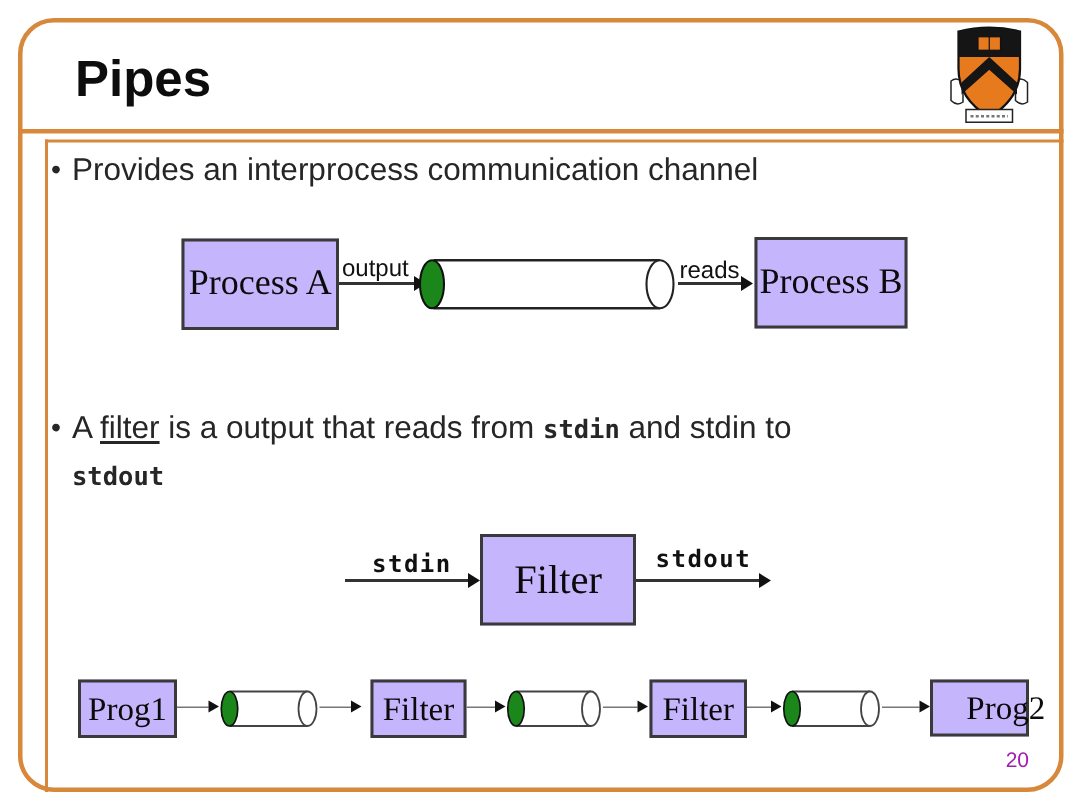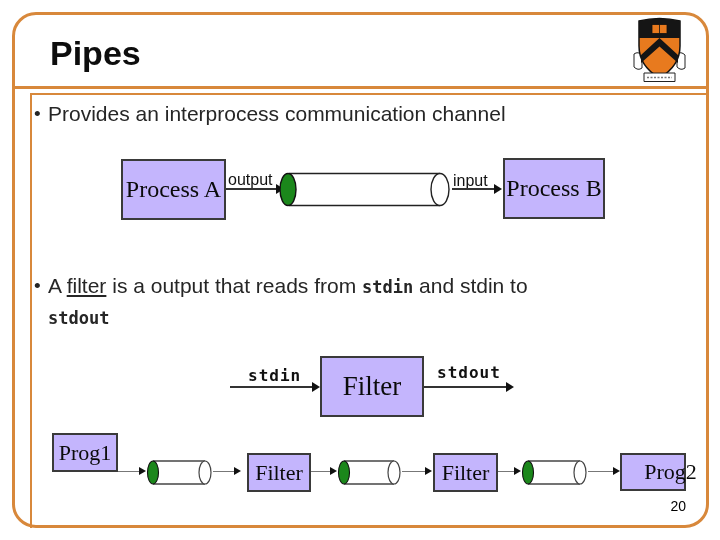--- a/index.html
+++ b/index.html
@@ -22,21 +22,21 @@
   
   .page-title{
     position:absolute;left:33px;top:34px;font-size:34px;font-weight:bold;color:#0d0d0d;margin-left:17px;
   }
   .bullet{position:absolute;display:flex;color:#262626;font-size:21px;line-height:29px;}
   .bullet .glyph{width:14px;flex:0 0 14px;font-size:19px;}
   .bullet .btext{flex:1;}
   .u{text-decoration:underline;}
   .mono{font-family:"DejaVu Sans Mono","Liberation Mono",monospace;font-weight:bold;font-size:17px;}
   .page-number{position:absolute;left:648px;top:498px;width:38px;text-align:right;
-    font-size:14px;color:#000000;}
+    font-size:14px;color:#a21caf;}
   
   .dbox{
     position:absolute;box-sizing:border-box;background:#c4b5fd;border:2px solid #3a3a3a;
     display:flex;align-items:center;justify-content:center;
     font-family:"Liberation Serif",serif;color:#0b0b0b;
   }
   .hline{position:absolute;background:#333;height:2px;}
   .hline.thin{height:1px;background:#777;}
   .ahead{
     position:absolute;width:0;height:0;
@@ -87,42 +87,42 @@
   <div class="pipe" style="left:278px;top:171px;">
     <svg width="174" height="37" viewBox="0 0 174 37">
       <rect x="11" y="2" width="151" height="33" fill="#fff"></rect>
       <line x1="11" y1="2.5" x2="162" y2="2.5" stroke="#222" stroke-width="1.6"></line>
       <line x1="11" y1="34.5" x2="162" y2="34.5" stroke="#222" stroke-width="1.6"></line>
       <ellipse cx="162" cy="18.5" rx="9" ry="16" fill="#fff" stroke="#222" stroke-width="1.4"></ellipse>
       <ellipse cx="10" cy="18.5" rx="8" ry="16" fill="#1B871B" stroke="#111" stroke-width="1.4"></ellipse>
     </svg>
   </div>
 
-  <div class="dlabel" style="left:453px;top:172px;">input</div>
+  <div class="dlabel" style="left:453px;top:172px;">reads</div>
   <div class="hline" style="left:452px;top:188px;width:42px;"></div>
   <div class="ahead" style="left:494px;top:184px;"></div>
 
   <div class="dbox" style="left:503px;top:158px;width:102px;height:61px;font-size:24px;">Process B</div>
 
   <div class="bullet" style="left:34px;top:271px;width:620px;">
     <span class="glyph">•</span>
     <div class="btext"><span>A </span><span class="u">filter</span><span> is a output that reads from </span><span class="mono">stdin</span><span> and stdin to</span><br><span class="mono">stdout</span></div>
   </div>
 
   <div class="mlabel" style="left:248px;top:366px;">stdin</div>
   <div class="hline" style="left:230px;top:386px;width:82px;"></div>
   <div class="ahead" style="left:312px;top:382px;"></div>
 
   <div class="dbox" style="left:320px;top:356px;width:104px;height:61px;font-size:27px;">Filter</div>
 
   <div class="mlabel" style="left:437px;top:363px;">stdout</div>
   <div class="hline" style="left:424px;top:386px;width:82px;"></div>
   <div class="ahead" style="left:506px;top:382px;"></div>
 
-  <div class="dbox" style="left:52px;top:433px;width:66px;height:39px;font-size:22px;">Prog1</div>
+  <div class="dbox" style="left:52px;top:453px;width:66px;height:39px;font-size:22px;">Prog1</div>
 
   <div class="hline thin" style="left:118px;top:471px;width:21px;"></div>
   <div class="ahead small" style="left:139px;top:467px;"></div>
 
   <div class="pipe" style="left:146px;top:459px;">
     <svg width="67" height="27" viewBox="0 0 67 27">
       <rect x="7" y="1.5" width="52" height="24" fill="#fff"></rect>
       <line x1="7" y1="2" x2="59" y2="2" stroke="#444" stroke-width="1.3"></line>
       <line x1="7" y1="25" x2="59" y2="25" stroke="#444" stroke-width="1.3"></line>
       <ellipse cx="59" cy="13.5" rx="6" ry="11.5" fill="#fff" stroke="#444" stroke-width="1.2"></ellipse>

